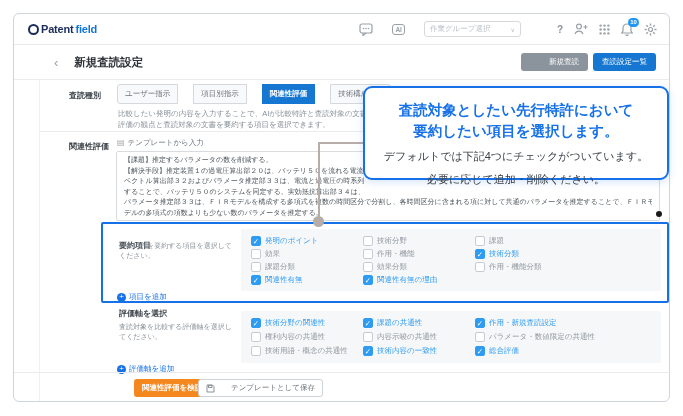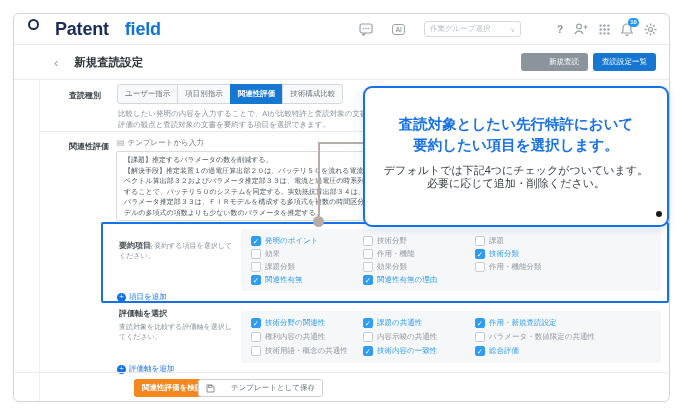--- a/index.html
+++ b/index.html
@@ -2,21 +2,21 @@
 <html><head>
 <meta charset="utf-8">
 <style>
   html,body{margin:0;padding:0;background:#ffffff;font-family:"Liberation Sans","DejaVu Sans",sans-serif;}
   body{width:683px;height:416px;position:relative;overflow:hidden;}
   .window{position:absolute;left:13px;top:13px;width:657px;height:389px;background:#fff;
           border:1px solid #cfd5da;border-radius:6px;box-sizing:border-box;}
   
   .hdr{position:absolute;left:0;top:0;width:100%;height:31px;border-bottom:1px solid #e8eaec;
        display:flex;align-items:center;box-sizing:border-box;padding:0 12px 0 14px;}
-  .logo{display:flex;gap:16px;font-weight:bold;font-size:18px;letter-spacing:-.2px;}
+  .logo{display:flex;align-items:center;gap:2px;font-weight:bold;font-size:11px;letter-spacing:-.2px;}
   .logo-mark{width:11px;height:11px;border:2.5px solid #1a2c5b;border-radius:50%;box-sizing:border-box;display:inline-block;}
   .logo-p1{color:#1a2c5b;} .logo-p2{color:#1074d9;}
   .hdr-mid{margin-left:auto;display:flex;align-items:center;gap:19px;}
   .hdr-ic{color:#9aa1a8;display:inline-flex;align-items:center;}
   .ai-box{border:1px solid #9aa1a8;border-radius:3px;font-size:6.5px;color:#9aa1a8;padding:1px 2px;font-weight:bold;}
   .wg-select{width:97px;height:16px;border:1px solid #d5d9dd;border-radius:3px;display:flex;align-items:center;
              justify-content:space-between;padding:0 5px;box-sizing:border-box;color:#b9bfc5;font-size:7.5px;background:#fff;}
   .hdr-right{display:flex;align-items:center;gap:11px;margin-left:36px;}
   .help-q{font-size:10px;color:#8a9199;font-weight:bold;}
   .bell-wrap{position:relative;}
@@ -29,21 +29,21 @@
   .page-title{margin-left:16px;font-size:11.5px;font-weight:bold;color:#2d3338;}
   .tbar-btns{margin-left:auto;display:flex;gap:5px;}
   .btn{border:none;border-radius:3px;font-size:7.5px;color:#fff;padding:4px 9px;font-family:inherit;}
   .btn-gray{background:#8b949d;padding-left:28px;} .btn-blue{background:#1677d2;}
   
   .vline{position:absolute;left:25px;top:66px;bottom:0;width:1px;background:#eef0f2;}
   .divider1{position:absolute;left:26px;top:117px;width:629px;height:1px;background:#e9ebed;}
   .divider2{position:absolute;left:0;top:358px;width:657px;height:1px;background:#e9ebed;}
   .sec-label{position:absolute;font-size:8px;font-weight:bold;color:#3f464c;}
   
-  .tabs{position:absolute;left:103px;top:70px;display:flex;}
+  .tabs{position:absolute;left:103px;top:70px;display:flex;gap:16px;}
   .tab{display:inline-flex;align-items:center;height:20px;padding:0 7px;font-size:7.5px;color:#6e767d;
        background:#f8f9fa;border:1px solid #d5d9dd;margin-left:-1px;box-sizing:border-box;}
   .tab:first-child{border-radius:3px 0 0 3px;margin-left:0;}
   .tab:last-child{border-radius:0 3px 3px 0;}
   .tab.active{background:#1677d2;border-color:#1677d2;color:#fff;font-weight:bold;}
   .tabs-desc{position:absolute;left:104px;top:94px;font-size:7.5px;color:#878f97;}
   .tabs-desc .line{line-height:11px;white-space:nowrap;}
   
   .tpl-link{position:absolute;left:103px;top:124px;font-size:7.5px;color:#6e767d;display:flex;gap:3px;align-items:center;}
   .doc-ico{color:#9aa1a8;font-size:8px;line-height:8px;}
@@ -70,22 +70,22 @@
            text-align:center;flex:0 0 auto;}
   
   .verify-btn{position:absolute;left:120px;top:365px;background:#f5871f;color:#fff;border:none;border-radius:3px;
               font-size:7.5px;font-weight:bold;padding:4px 8px;font-family:inherit;}
   .save-btn{position:absolute;left:184px;top:365px;background:#fff;color:#6a737b;border:1px solid #cdd2d6;
             border-radius:3px;font-size:7.5px;padding:3px 7px;font-family:inherit;display:flex;align-items:center;gap:16px;}
   
   .conn-h{position:absolute;left:304px;top:128px;width:46px;height:2px;background:#b6ada8;z-index:5;}
   .conn-v{position:absolute;left:304px;top:128px;width:2px;height:81px;background:#b6ada8;z-index:5;}
   .conn-dot{position:absolute;left:299px;top:202px;width:11px;height:11px;border-radius:50%;background:#b6ada8;z-index:7;}
-  .tooltip{position:absolute;left:349px;top:72px;width:306px;height:141px;background:#fff;border:2px solid #1671e8;
-           border-radius:9px;box-sizing:border-box;z-index:6;text-align:center;padding-top:26px;
+  .tooltip{position:absolute;left:349px;top:72px;width:306px;height:94px;background:#fff;border:2px solid #1671e8;
+           border-radius:9px;box-sizing:border-box;z-index:6;text-align:center;padding-top:12px;
            box-shadow:0 2px 8px rgba(26,113,232,.18);}
   .tt-head{font-size:14.5px;line-height:21px;font-weight:bold;color:#1671e8;}
   .tt-note{font-size:11px;line-height:13px;color:#3a4147;margin-top:8px;}
   .cursor-dot{position:absolute;left:642px;top:197px;width:6px;height:6px;border-radius:50%;background:#1b1b1b;z-index:8;}
   svg{display:block;}
 </style>
 </head>
 <body>
 
 <div class="window">
@@ -310,17 +310,17 @@
     <span>テンプレートとして保存</span>
   </button>
 
   <div class="conn-h"></div>
   <div class="conn-v"></div>
   <div class="conn-dot"></div>
   <div class="tooltip">
     <div class="tt-head">査読対象としたい先行特許において</div>
     <div class="tt-head">要約したい項目を選択します。</div>
     <div class="tt-note">デフォルトでは下記4つにチェックがついています。</div>
-    <div class="tt-note" style="margin-top:0;">必要に応じて追加・削除ください。</div>
+    <div class="tt-note" style="margin-top:10px;">必要に応じて追加・削除ください。</div>
   </div>
 
   <div class="cursor-dot"></div>
 </div>
 
 </body></html>

